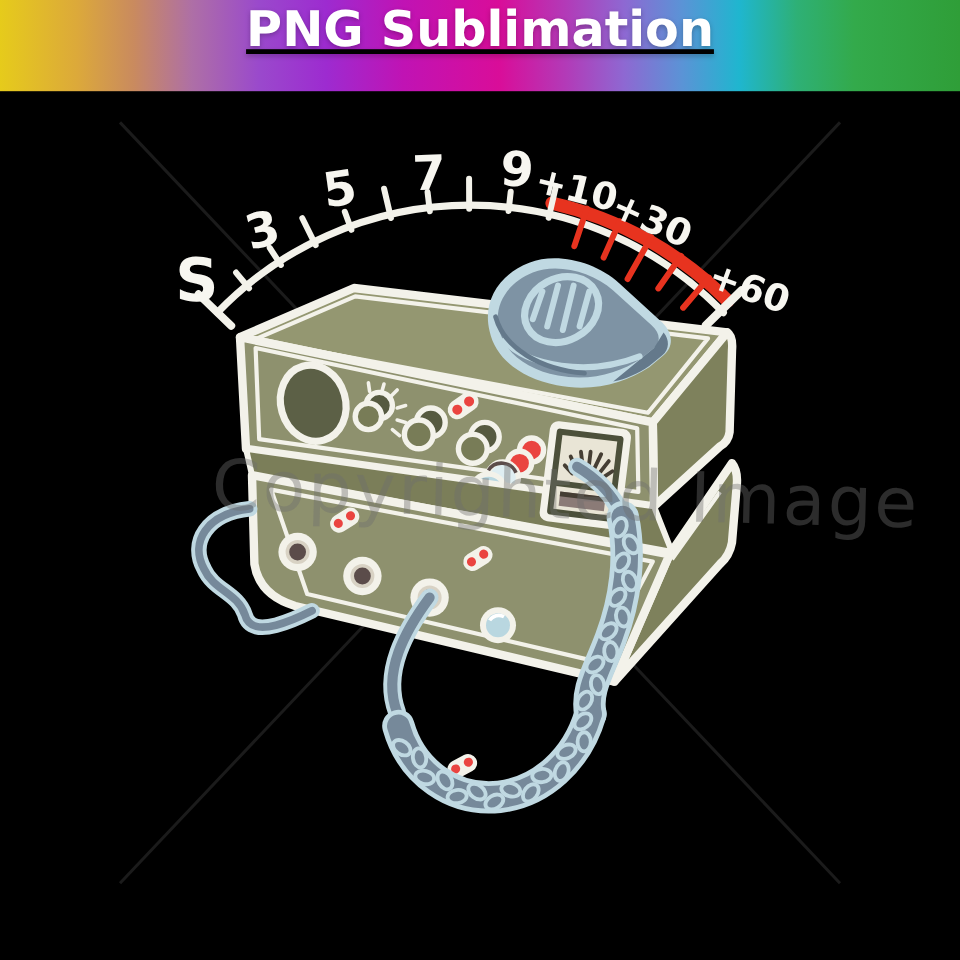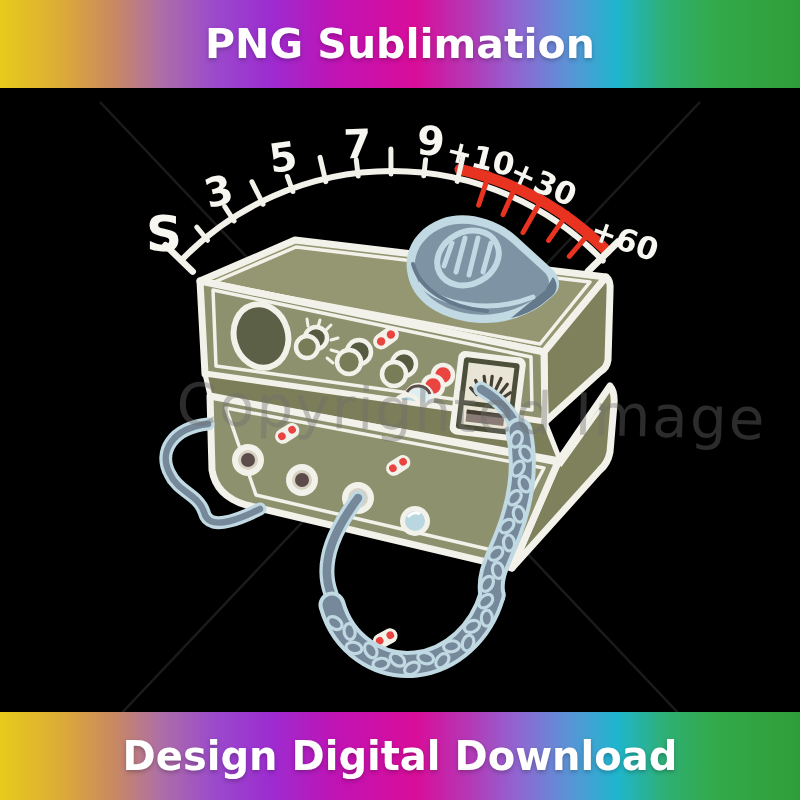--- a/index.html
+++ b/index.html
@@ -1,20 +1,20 @@
 <!DOCTYPE html>
 <html><head>
 <meta charset="utf-8">
 <style>
   html,body{margin:0;padding:0;background:#000;}
   #stage{position:relative;width:800px;height:800px;background:#000;overflow:hidden;
          font-family:"DejaVu Sans","Liberation Sans",sans-serif;}
-  .banner{position:absolute;left:0;width:800px;height:88px;display:flex;align-items:center;justify-content:center;
+  .banner{position:absolute;left:0;width:800px;height:76px;display:flex;align-items:flex-start;justify-content:center;
     background:linear-gradient(90deg,#e6cb1b 0%,#dca93a 8%,#c98a5f 14%,#ae6fa6 20%,#9a49cc 27%,#9d2bd0 34%,
-               #c013b4 42%,#d90d99 52%,#b23bb8 59%,#8e68d2 65%,#5b93d6 71%,#1fb6cf 77%,#2eb076 83%,#33aa4b 89%,#2f9e38 100%);}
+               #c013b4 42%,#d90d99 52%,#b23bb8 59%,#8e68d2 65%,#5b93d6 71%,#1fb6cf 77%,#2eb076 83%,#33aa4b 89%,#2f9e38 100%);text-decoration:underline;}
   .banner-top{top:0;}
   .banner-bottom{top:712px;}
   .banner-text{color:#ffffff;font-weight:bold;font-size:41px;letter-spacing:0px;
                text-shadow:0 2px 4px rgba(0,0,0,0.25);white-space:nowrap;}
   .banner-bottom .banner-text{font-size:40px;}
   svg{position:absolute;top:0;left:0;}
   .scale-lbl{fill:#f7f6f0;font-family:"DejaVu Sans","Liberation Sans",sans-serif;font-weight:bold;}
   .lbl-digit{font-size:40px;}
   .lbl-plus{font-size:31px;}
   .lbl-s{font-size:50px;}
@@ -240,16 +240,13 @@
         </g>
       </g>
     </g>
 
     <text class="wm" x="176" y="430" transform="rotate(1.5 400 430)">Copyrighted Image</text>
   </svg>
 
   <div class="banner banner-top">
     <span class="banner-text">PNG Sublimation</span>
   </div>
-  <div class="banner banner-bottom">
-    <span class="banner-text">Design Digital Download</span>
-  </div>
 </div>
 
 </body></html>

